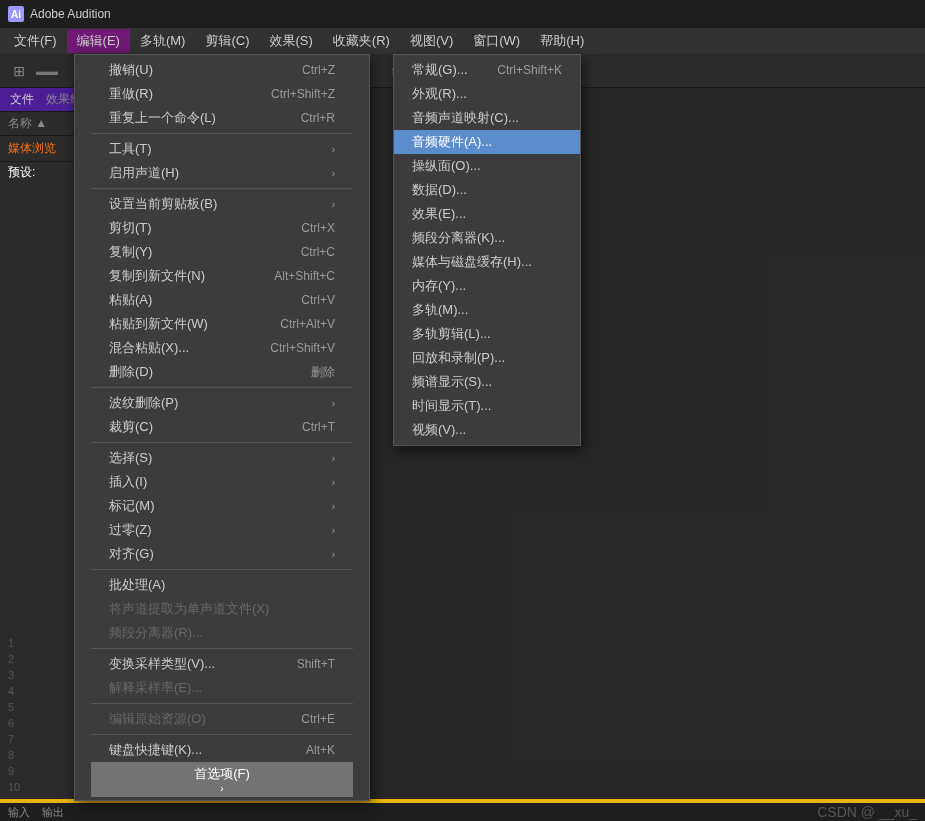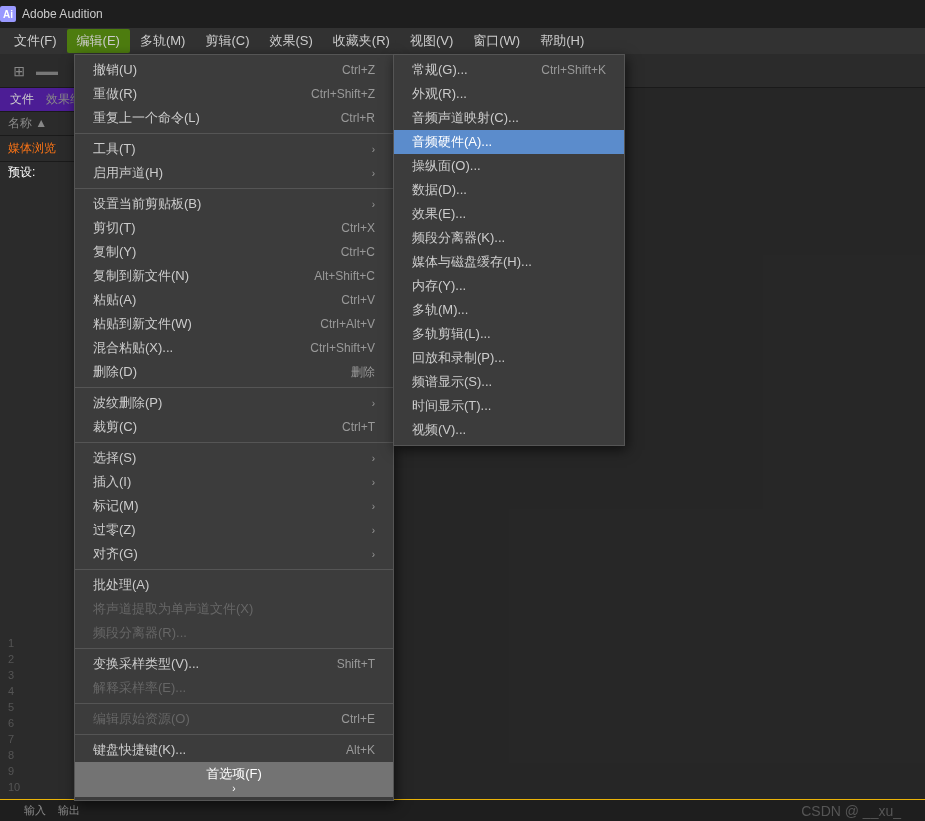--- a/index.html
+++ b/index.html
@@ -13,21 +13,21 @@
       overflow: hidden;
       position: relative;
     }
 
     
     #title-bar {
       height: 28px;
       background: #1e1e1e;
       display: flex;
       align-items: center;
-      padding: 0 0;
+      padding: 0 8px;
       gap: 6px;
     }
     #title-bar .app-icon {
       width: 16px;
       height: 16px;
       background: #9999ff;
       display: flex;
       align-items: center;
       justify-content: center;
       font-size: 10px;
@@ -51,21 +51,21 @@
     }
     .menu-item {
       padding: 3px 10px;
       cursor: pointer;
       font-size: 13px;
       color: #cccccc;
       border-radius: 2px;
       white-space: nowrap;
     }
     .menu-item.active {
-      background: #4d7c0f;
+      background: #701a75;
     }
 
     
     #toolbar {
       height: 34px;
       background: #2b2b2b;
       border-bottom: 1px solid #1a1a1a;
       display: flex;
       align-items: center;
       padding: 0 8px;
@@ -87,26 +87,26 @@
       width: 120px;
       background: #2b2b2b;
       border-right: 1px solid #1a1a1a;
     }
 
     
     #edit-menu {
       position: absolute;
       top: 54px;
       left: 74px;
-      width: 320px;
+      width: 296px;
       background: #3c3c3c;
       border: 1px solid #555;
       box-shadow: 2px 4px 12px rgba(0,0,0,0.6);
       z-index: 100;
-      padding: 3px 0;
+      padding: 3px 16px;
     }
 
     .menu-row {
       display: flex;
       align-items: center;
       justify-content: space-between;
       padding: 3px 18px 3px 18px;
       cursor: pointer;
       color: #cccccc;
       font-size: 13px;
@@ -139,21 +139,21 @@
       height: 1px;
       background: #555;
       margin: 3px 0;
     }
 
     
     #prefs-submenu {
       position: absolute;
       top: 54px;
       left: 393px;
-      width: 232px;
+      width: 188px;
       background: #3c3c3c;
       border: 1px solid #555;
       box-shadow: 2px 4px 12px rgba(0,0,0,0.6);
       z-index: 101;
       padding: 3px 0;
     }
 
     .submenu-row {
       display: flex;
       align-items: center;
@@ -177,24 +177,24 @@
     
     #status-bar {
       position: absolute;
       bottom: 0;
       left: 0;
       width: 100%;
       height: 22px;
       background: #1e1e1e;
       display: flex;
       align-items: center;
-      padding: 0 24px;
+      padding: 0 8px;
       font-size: 11px;
       color: #888;
-      border-top: 1px solid #eab308;
+      border-top: 4px solid #eab308;
     }
     #status-bar .watermark {
       margin-left: auto;
       font-size: 14px;
       color: #555;
     }
 
     
     #right-content {
       flex: 1;

